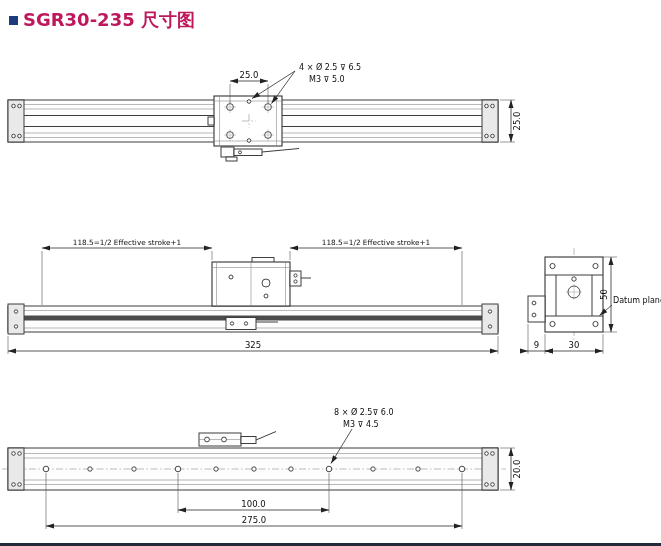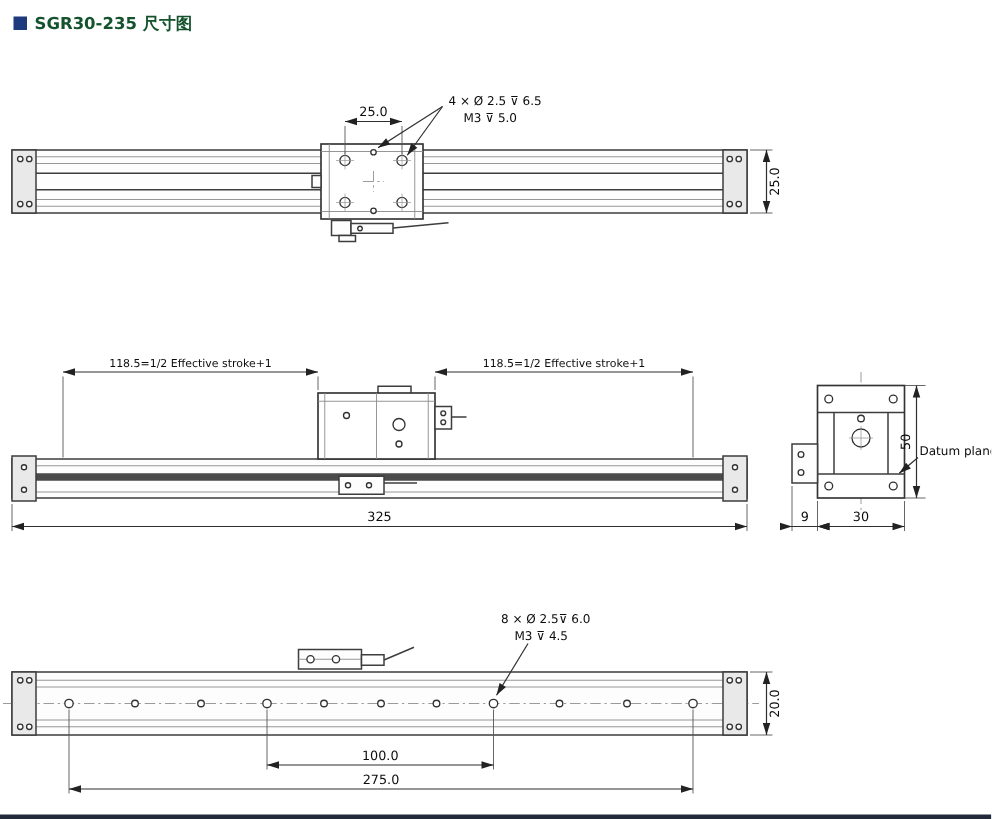--- a/index.html
+++ b/index.html
@@ -1,19 +1,19 @@
 <!DOCTYPE html>
 <html><head>
 <meta charset="utf-8">
 <style>
   html,body{margin:0;padding:0;background:#fff;}
   .page{position:relative;width:661px;height:546px;background:#ffffff;overflow:hidden;font-family:"DejaVu Sans",sans-serif;}
   .title-row{position:absolute;top:8px;left:9px;display:flex;align-items:center;gap:5px;}
   .title-square{width:9px;height:9px;background:#1d3a7c;}
-  .title-text{font-size:11px;font-weight:bold;color:#14532d;}
+  .title-text{font-size:18px;font-weight:bold;color:#be185d;}
   .drawing{position:absolute;left:0;top:0;}
   .bottom-border{position:absolute;left:0;bottom:0;width:661px;height:3px;background:#232a3a;}
   .ln{stroke:#3d3d3d;stroke-width:1;fill:none;}
   .lnt{stroke:#8a8a8a;stroke-width:0.6;fill:none;}
   .fillw{fill:#fdfdfd;stroke:#3d3d3d;stroke-width:1;}
   .fillc{fill:#ffffff;stroke:#333;stroke-width:1.1;}
   .fillg{fill:#e9e9e9;stroke:#3d3d3d;stroke-width:1;}
   .hole{fill:#ffffff;stroke:#333;stroke-width:0.9;}
   .cl{stroke:#909090;stroke-width:0.6;fill:none;stroke-dasharray:7 2.5 1.5 2.5;}
   .cross{stroke:#9a9a9a;stroke-width:0.5;fill:none;}

